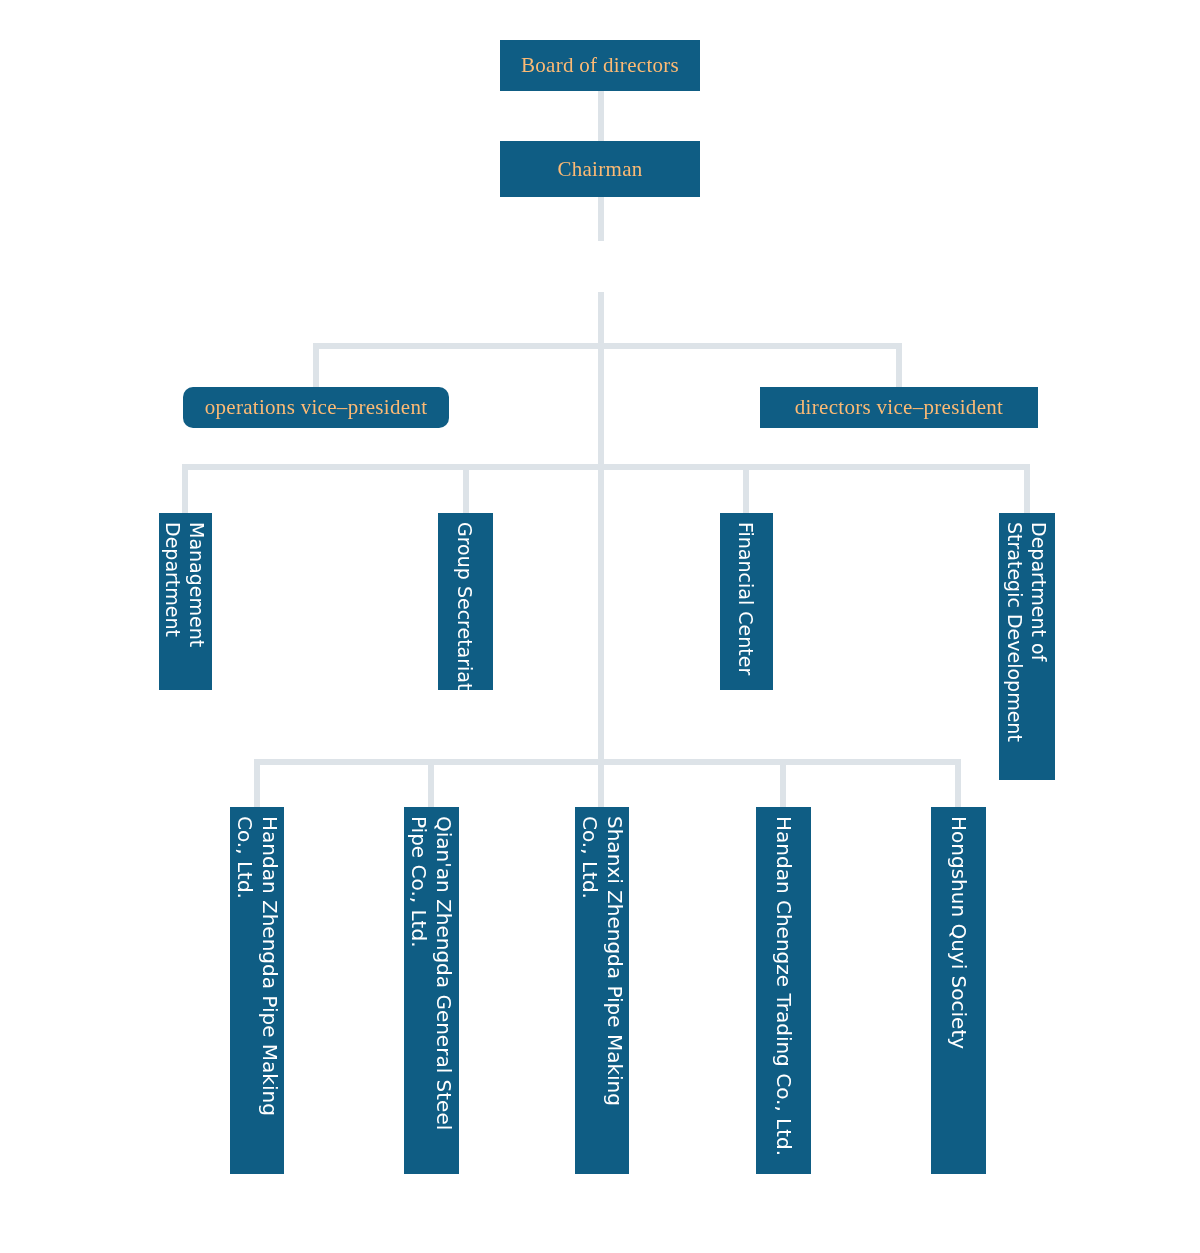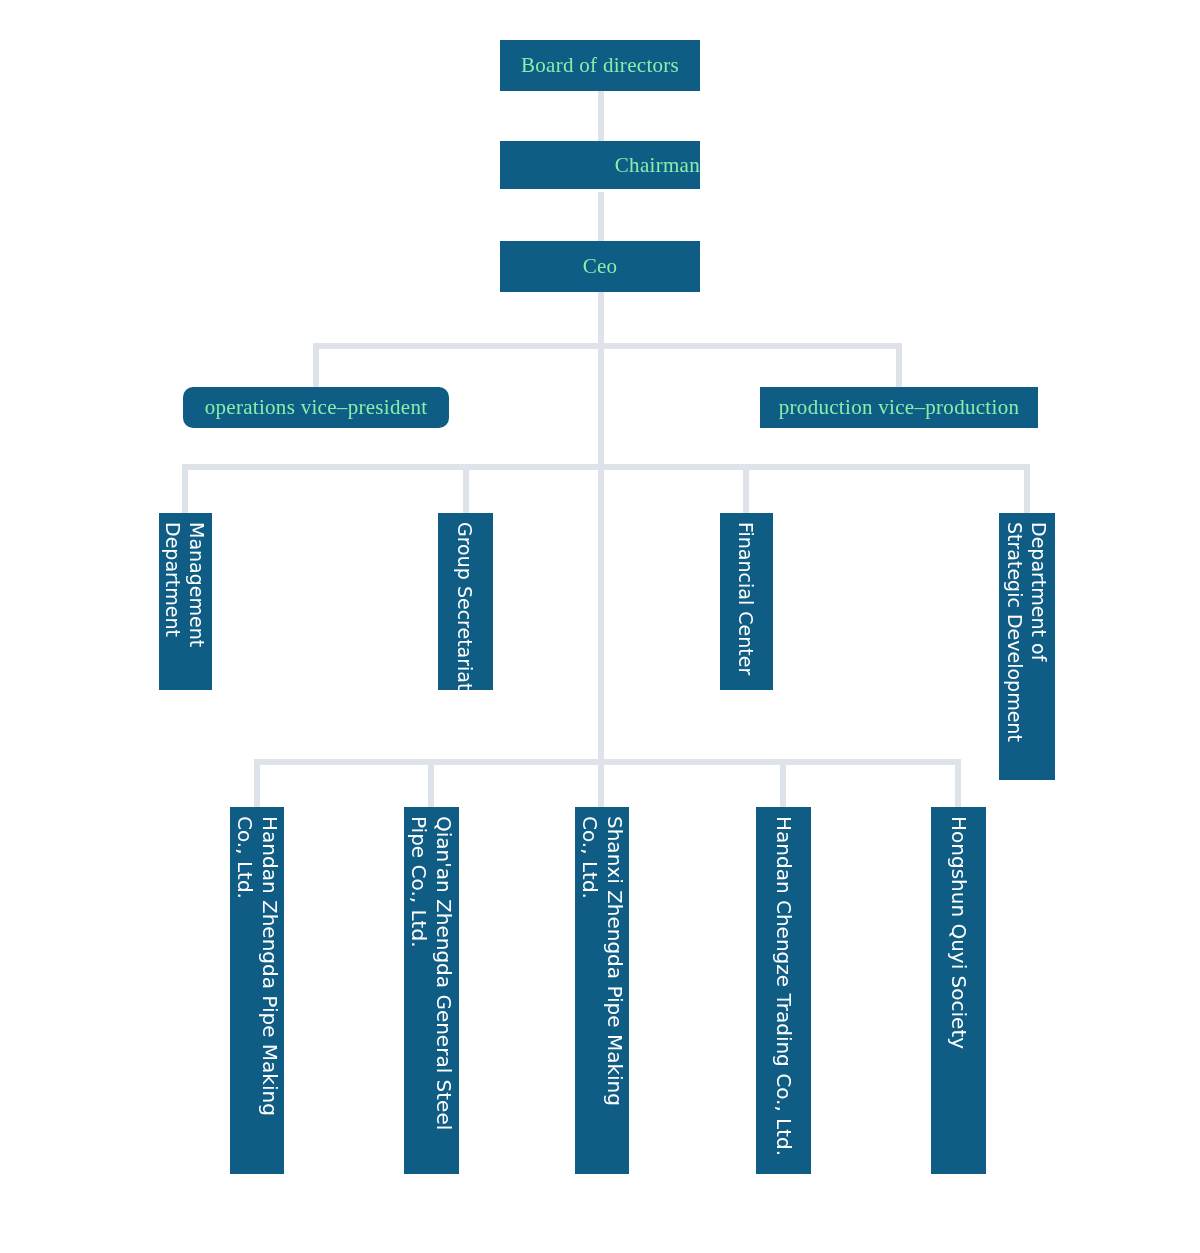--- a/index.html
+++ b/index.html
@@ -2,21 +2,21 @@
 <html><head>
 <meta charset="utf-8">
 <style>
   html,body{margin:0;padding:0;background:#ffffff;}
   #canvas{
     position:relative;width:1200px;height:1253px;background:#ffffff;
     overflow:hidden;font-family:"Liberation Sans",sans-serif;
   }
   .line{position:absolute;background:#dde3e8;}
   .hbox{
-    position:absolute;background:#0f5d84;color:#86efac;
+    position:absolute;background:#0f5d84;color:#fdba74;
     display:flex;align-items:center;justify-content:center;
     font-family:"Liberation Serif",serif;font-size:21px;
     letter-spacing:0.3px;white-space:nowrap;
   }
   .vbox{position:absolute;background:#0f5d84;}
   .rot{
     position:absolute;top:0;left:0;transform-origin:0 0;
     transform:rotate(90deg) translateY(-100%);
     display:flex;flex-direction:column;justify-content:center;
     box-sizing:border-box;padding-left:9px;
@@ -48,31 +48,28 @@
 
   <div class="line" style="left:254px;top:759px;width:707px;height:6px;"></div>
   <div class="line" style="left:254px;top:765px;width:6px;height:42px;"></div>
   <div class="line" style="left:428px;top:765px;width:6px;height:42px;"></div>
   <div class="line" style="left:780px;top:765px;width:6px;height:42px;"></div>
   <div class="line" style="left:955px;top:765px;width:6px;height:42px;"></div>
 
   <div class="hbox" style="left:500px;top:40px;width:200px;height:51px;">
     <span>Board of directors</span>
   </div>
-  <div class="hbox" style="left:500px;top:141px;width:200px;height:48px;justify-content:flex-end;">
+  <div class="hbox" style="left:500px;top:141px;width:200px;height:56px;">
     <span>Chairman</span>
-  </div>
-  <div class="hbox" style="left:500px;top:241px;width:200px;height:51px;">
-    <span>Ceo</span>
   </div>
   <div class="hbox" style="left:183px;top:387px;width:266px;height:41px;border-radius:10px;">
     <span>operations vice–president</span>
   </div>
   <div class="hbox" style="left:760px;top:387px;width:278px;height:41px;">
-    <span>production vice–production</span>
+    <span>directors vice–president</span>
   </div>
 
   <div class="vbox dept" style="left:159px;top:513px;width:53px;height:177px;">
     <div class="rot" style="width:177px;height:53px;">
       <span>Management</span>
       <span>Department</span>
     </div>
   </div>
   <div class="vbox dept" style="left:438px;top:513px;width:55px;height:177px;">
     <div class="rot" style="width:177px;height:55px;">

